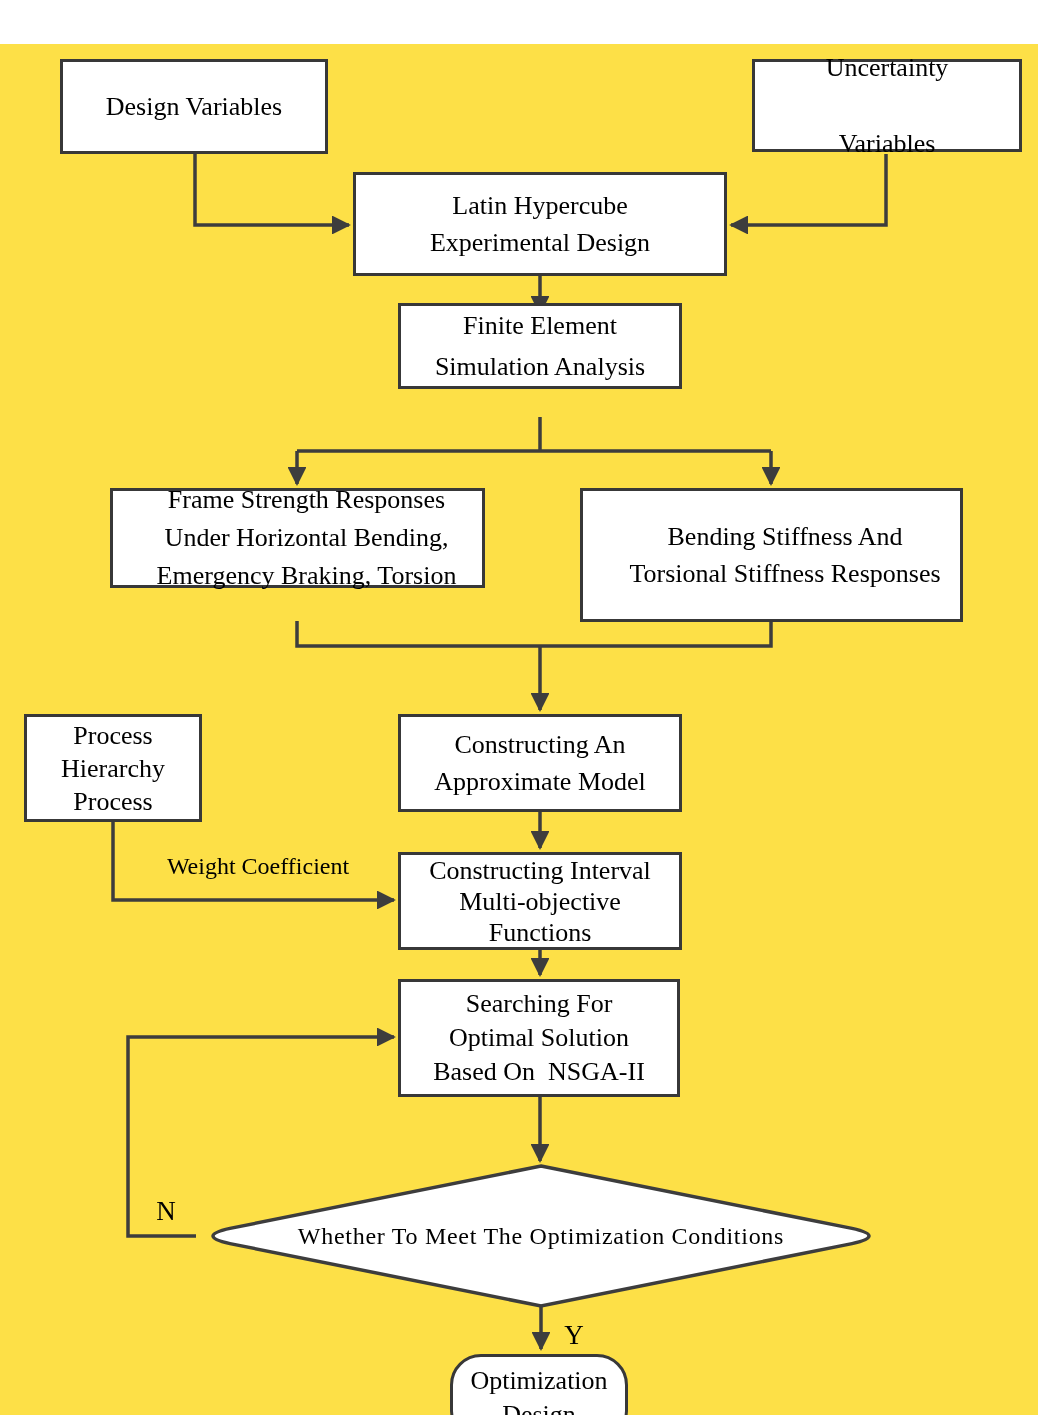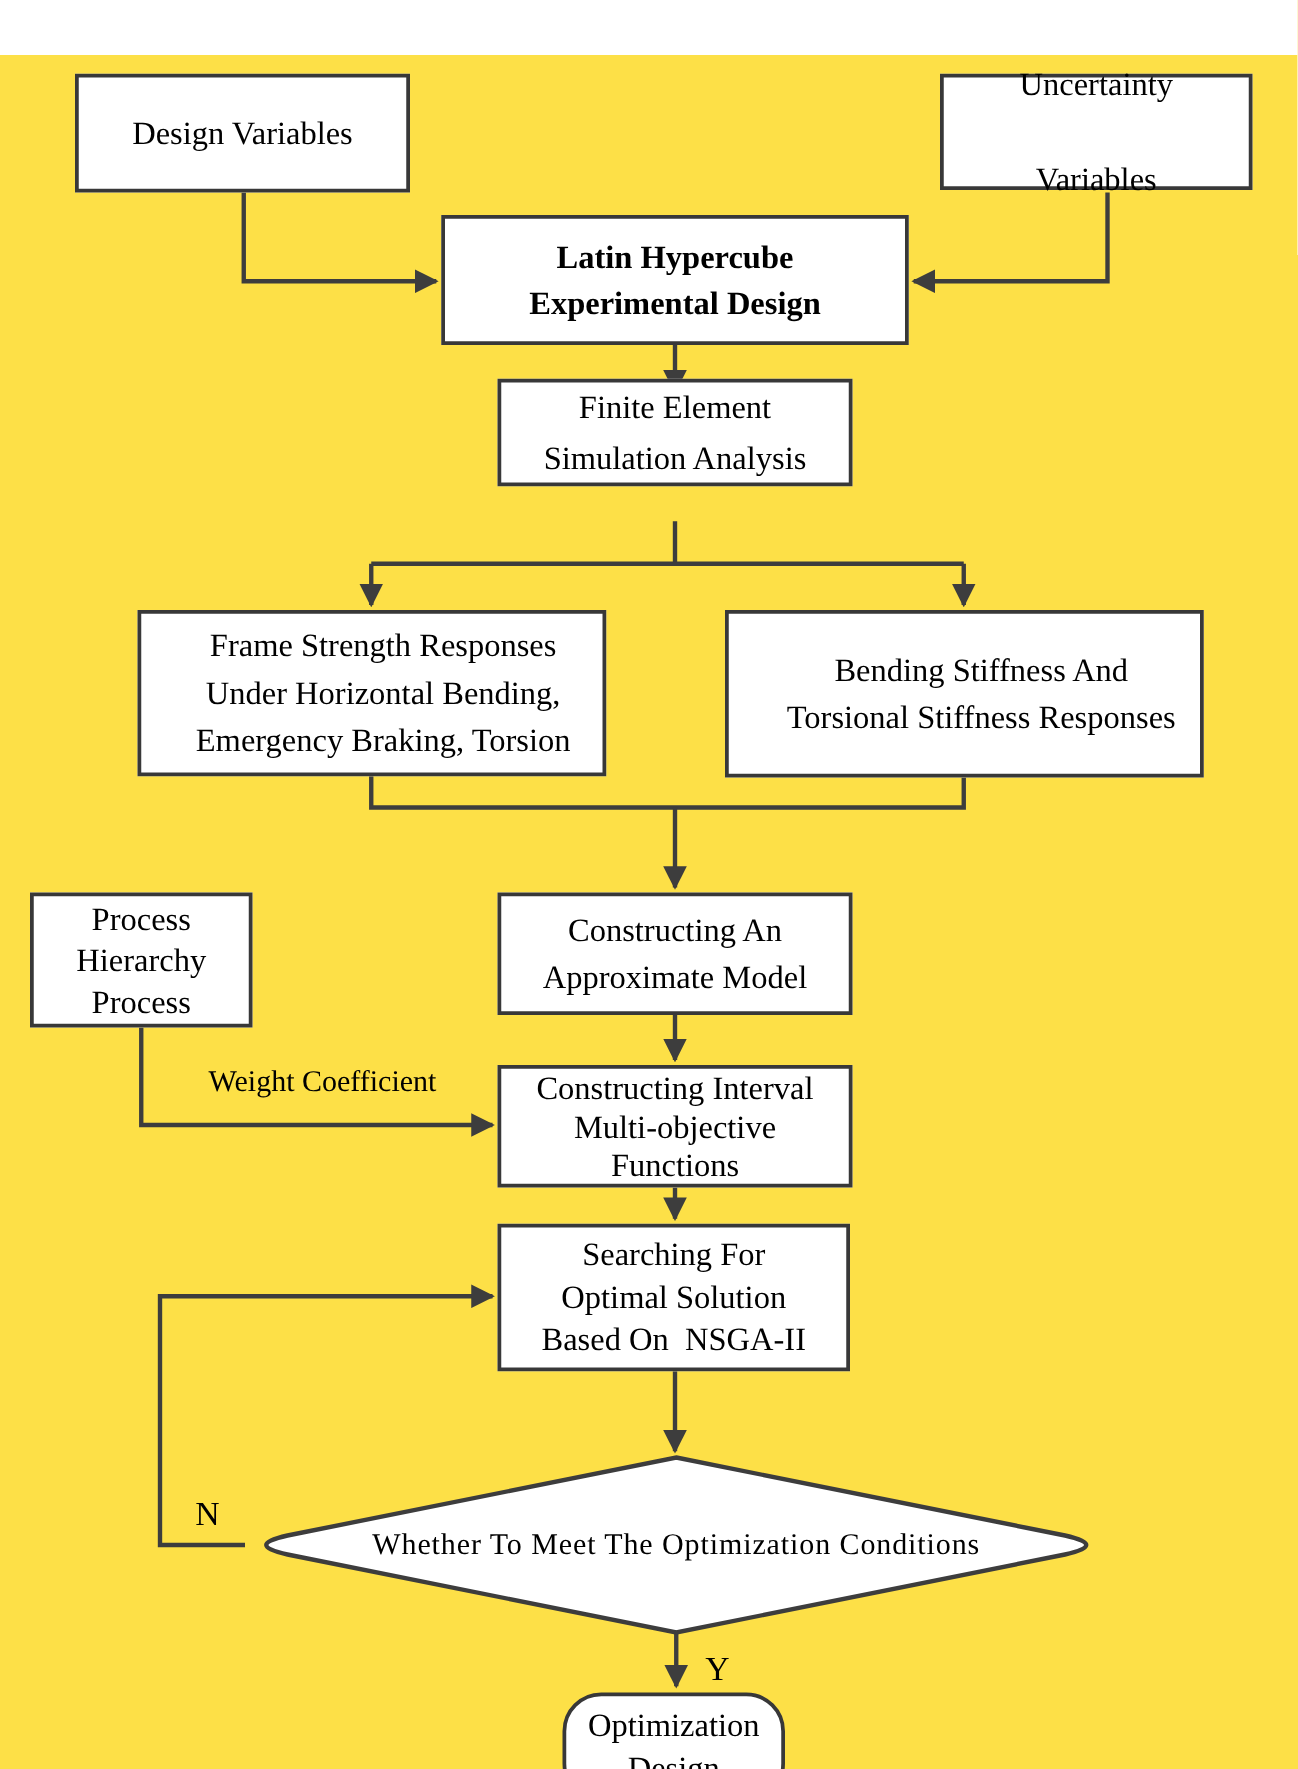--- a/index.html
+++ b/index.html
@@ -93,36 +93,36 @@
     <path class="wire" d="M540 1053 V1117" marker-end="url(#arrow)"></path>
     <path class="wire" d="M541 1262 V1305" marker-end="url(#arrow)"></path>
 
     <path class="diamond" d="M541 1122 L852 1184.4 Q886 1192 852 1199.6 L541 1262 L230 1199.6 Q196 1192 230 1184.4 Z"></path>
   </svg>
 
   <div class="node" style="left:60px;top:15px;width:268px;height:95px;">
     <span class="line">Design Variables</span>
   </div>
 
-  <div class="node" style="left:752px;top:15px;width:250px;height:93px;gap:40px;">
+  <div class="node" style="left:752px;top:15px;width:270px;height:93px;gap:40px;">
     <span class="line">Uncertainty</span>
     <span class="line">Variables</span>
   </div>
 
-  <div class="node" style="left:353px;top:128px;width:374px;height:104px;line-height:37px;font-weight:bold;">
+  <div class="node" style="left:353px;top:128px;width:374px;height:104px;line-height:37px;">
     <span class="line">Latin Hypercube</span>
     <span class="line">Experimental Design</span>
   </div>
 
   <div class="node" style="left:398px;top:259px;width:284px;height:86px;line-height:41px;font-family:Liberation Serif, serif;">
     <span class="line">Finite Element</span>
     <span class="line">Simulation Analysis</span>
   </div>
 
-  <div class="node" style="left:110px;top:444px;width:375px;height:133px;line-height:38px;padding-left:18px;">
+  <div class="node" style="left:110px;top:444px;width:375px;height:100px;line-height:38px;padding-left:18px;">
     <span class="line">Frame Strength Responses</span>
     <span class="line">Under Horizontal Bending,</span>
     <span class="line">Emergency Braking, Torsion</span>
   </div>
 
   <div class="node" style="left:580px;top:444px;width:383px;height:134px;line-height:37px;padding-left:27px;">
     <span class="line">Bending Stiffness And</span>
     <span class="line">Torsional Stiffness Responses</span>
   </div>
 

